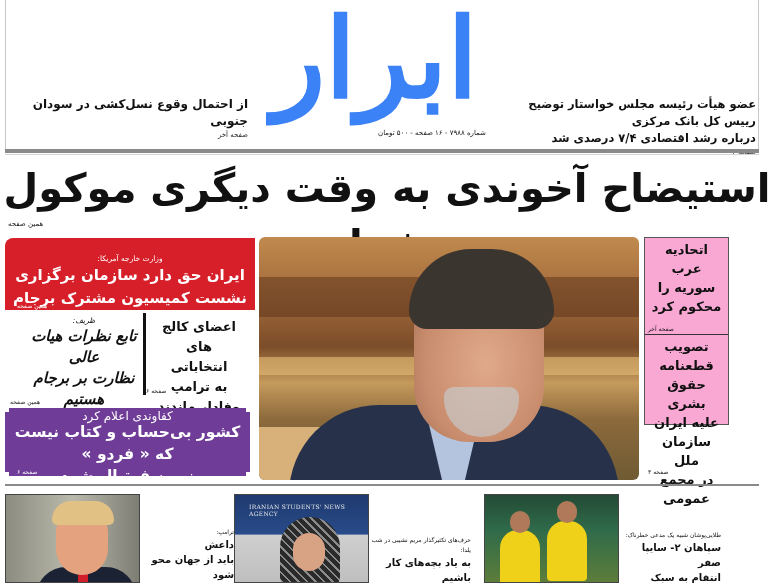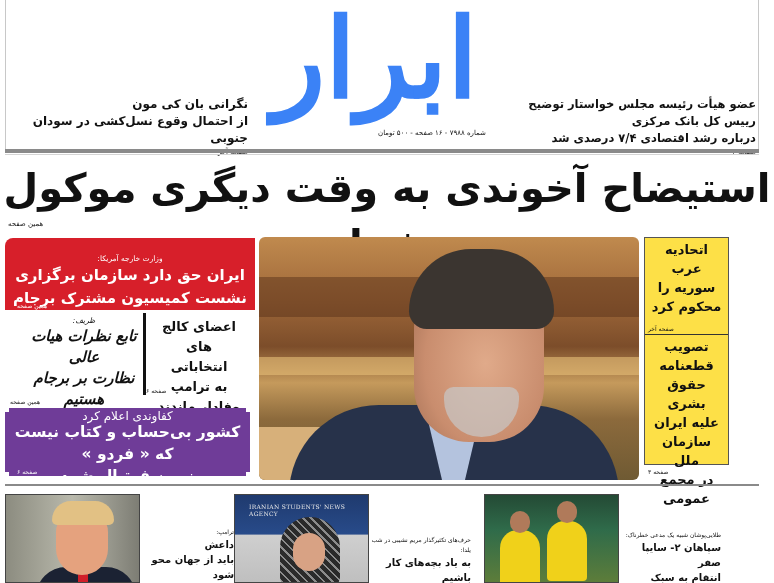--- a/index.html
+++ b/index.html
@@ -61,21 +61,21 @@
   .head { position: absolute; left: 155px; top: 30px; width: 130px; height: 175px; border-radius: 60px 60px 55px 55px;
           background: radial-gradient(ellipse at 55% 55%, #e0aa8a 0%, #c98d6e 60%, #9c6a50 100%); }
   .hair { position: absolute; left: 150px; top: 12px; width: 145px; height: 80px; border-radius: 70px 70px 20px 20px;
           background: #3b3530; }
   .beard { position: absolute; left: 185px; top: 150px; width: 75px; height: 50px; border-radius: 10px 10px 40px 40px;
            background: rgba(200,200,200,0.7); }
   .suit { position: absolute; left: 30px; top: 168px; width: 330px; height: 90px; border-radius: 90px 90px 0 0; background: #27324a; }
   .shirt { position: absolute; left: 167px; top: 175px; width: 55px; height: 70px; background: #b4c3de; clip-path: polygon(0 0,100% 0,70% 100%,30% 100%); }
 
   
-  .yellow-col { left: 644px; top: 237px; width: 85px; height: 228px; background: #fde047; border: 1px solid #555; }
+  .yellow-col { left: 644px; top: 237px; width: 85px; height: 188px; background: #f9a8d4; border: 1px solid #555; }
   .yellow-item { position: absolute; left: 0; width: 100%; padding: 2px 3px; }
   .yellow-item .h { font-size: 13px; font-weight: bold; text-align: center; line-height: 19px; }
   .yellow-item .ref { font-size: 6px; position: absolute; left: 3px; bottom: 2px; }
   .yellow-sep { position: absolute; left: 0; top: 96px; width: 100%; height: 1px; background: #333; }
 
   .bottom-rule { left: 5px; top: 484px; width: 754px; height: 2px; background: #8a8a8a; }
 
   
   .thumb { position: absolute; top: 494px; height: 89px; border: 1px solid #444; overflow: hidden; }
   .thumb1 { left: 5px; width: 135px; background: linear-gradient(90deg, #8c8c80 0%, #b9b9ac 50%, #7d7d74 100%); }
@@ -99,21 +99,20 @@
   .story2 { left: 371px; top: 535px; width: 100px; }
   .story3 { left: 621px; top: 530px; width: 100px; }
 </style>
 </head>
 <body>
 
 <div class="abs left-border"></div>
 <div class="abs right-border"></div>
 
 <div class="abs teaser-left rtl">
-  <div class="h">نگرانی بان کی مون</div>
   <div class="h">از احتمال وقوع نسل‌کشی در سودان جنوبی</div>
   <div class="page-ref">صفحه آخر</div>
 </div>
 
 <div class="abs logo">ابرار</div>
 
 <div class="abs issue rtl">
   <div>شماره ۷۹۸۸ - ۱۶ صفحه - ۵۰۰ تومان</div>
 </div>
 

